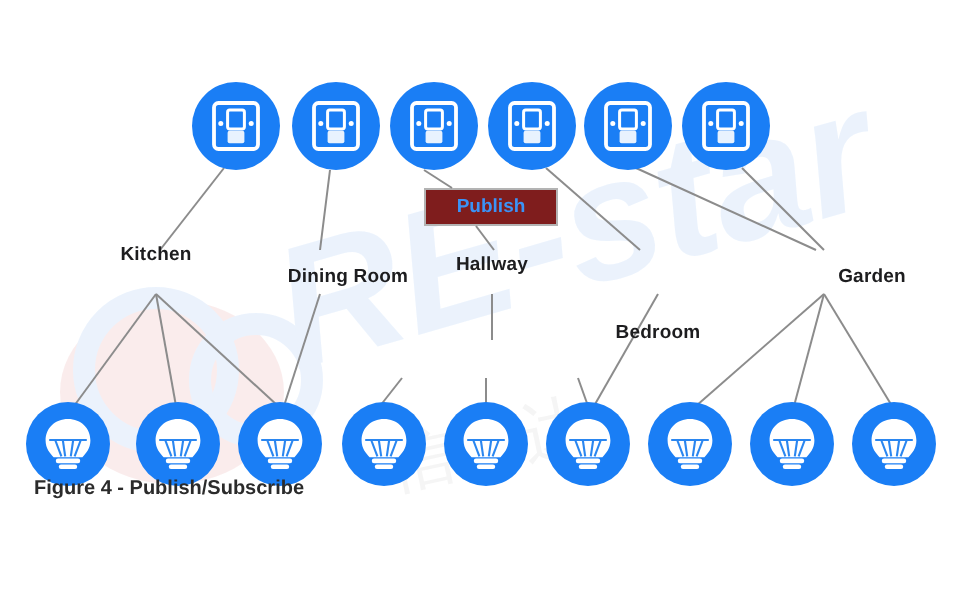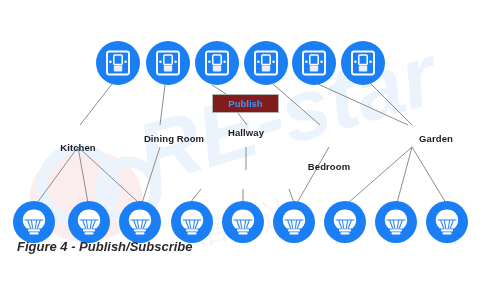--- a/index.html
+++ b/index.html
@@ -42,23 +42,22 @@
     box-sizing:border-box;
     white-space:nowrap;
   }
   #publish-box{left:212px;top:94px;width:67px;height:19px;}
   #subscribe-box{left:189px;top:170px;width:106px;height:19px;}
 
   .caption{
     position:absolute;
     left:17px;top:239px;
     font-family:"Liberation Sans", sans-serif;
-    font-style:italic;
     font-weight:bold;
-    font-size:13px;
+    font-size:10px;
     color:#2b2b2b;
     white-space:nowrap;
     z-index:4;
   }
 </style>
 </head>
 <body>
 
 <div id="stage">
 
@@ -181,21 +180,21 @@
         <circle cx="0" cy="0" r="21" fill="#1a7ef5"></circle>
         <use href="#glyph-bulb"></use>
       </g>
       <g transform="translate(447,222)">
         <circle cx="0" cy="0" r="21" fill="#1a7ef5"></circle>
         <use href="#glyph-bulb"></use>
       </g>
     </svg>
 
   <div id="labels" class="overlay" style="left:0;top:0;width:484px;height:300px;">
-      <div class="room-label" style="left: 78px; top: 142px;">Kitchen</div>
+      <div class="room-label" style="left: 78px; top: 122px;">Kitchen</div>
       <div class="room-label" style="left: 160px; top: 133px; padding-left: 28px;">Dining Room</div>
       <div class="room-label" style="left: 246px; top: 127px;">Hallway</div>
       <div class="room-label" style="left: 329px; top: 133px; margin-top: 28px;">Bedroom</div>
       <div class="room-label" style="left: 436px; top: 133px;">Garden</div>
     </div>
 
   <div class="msgbox" id="publish-box">
     <span>Publish</span>
   </div>
 

